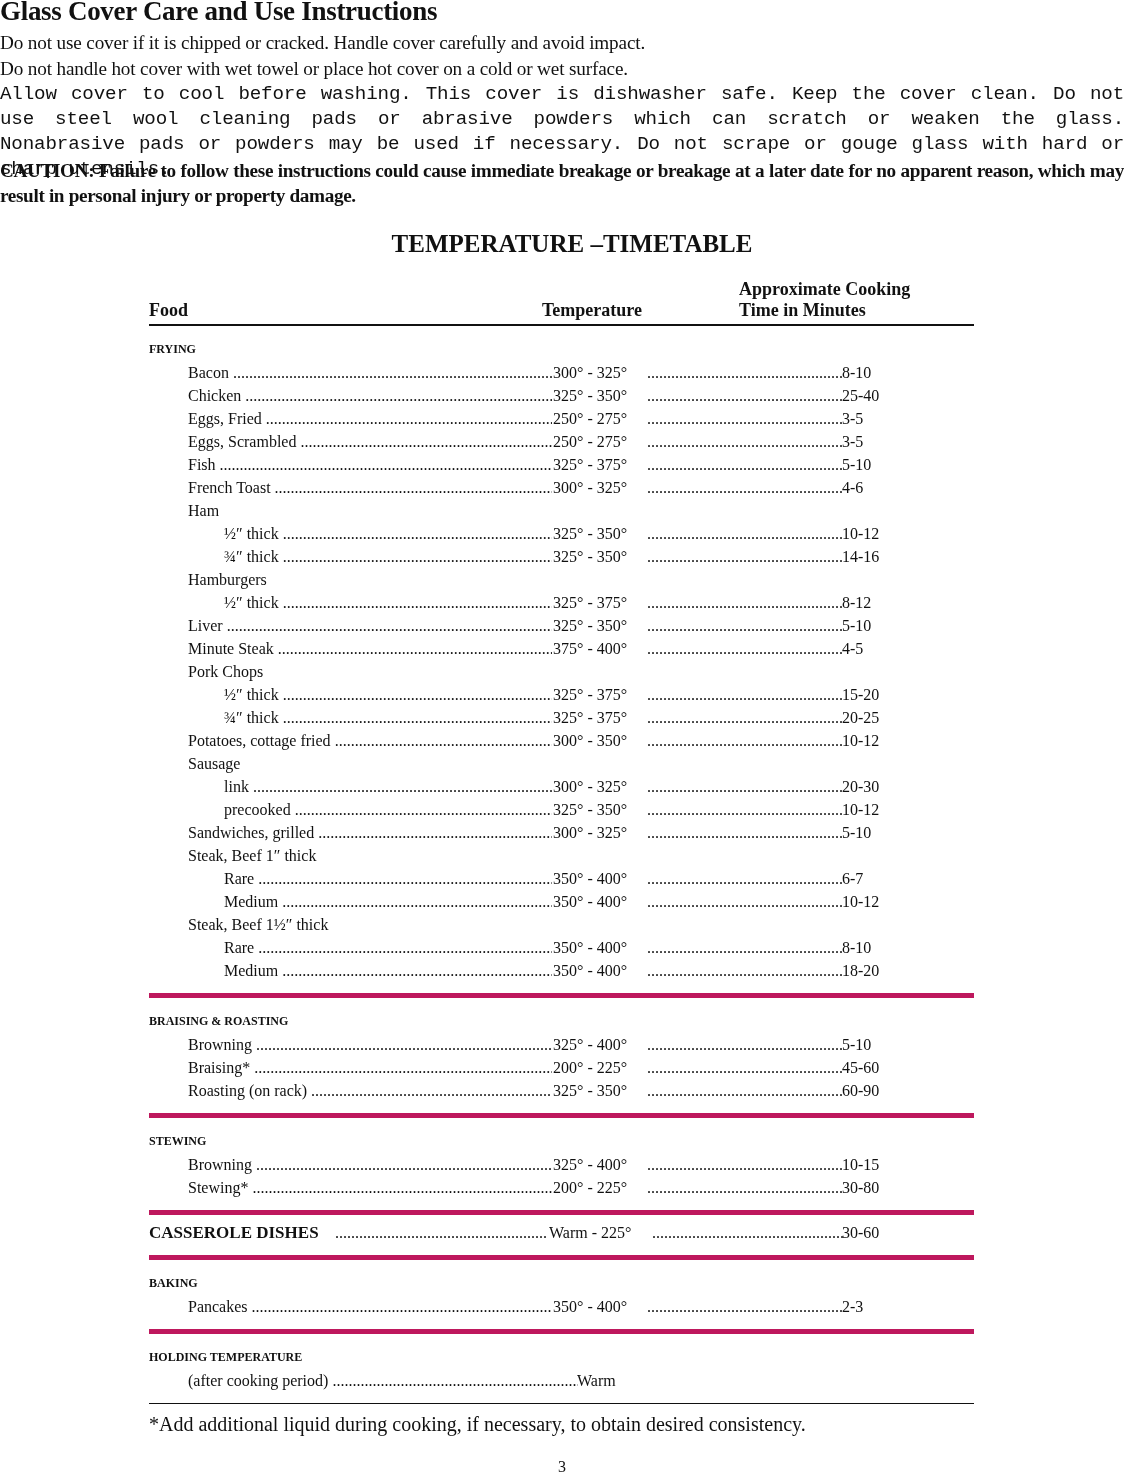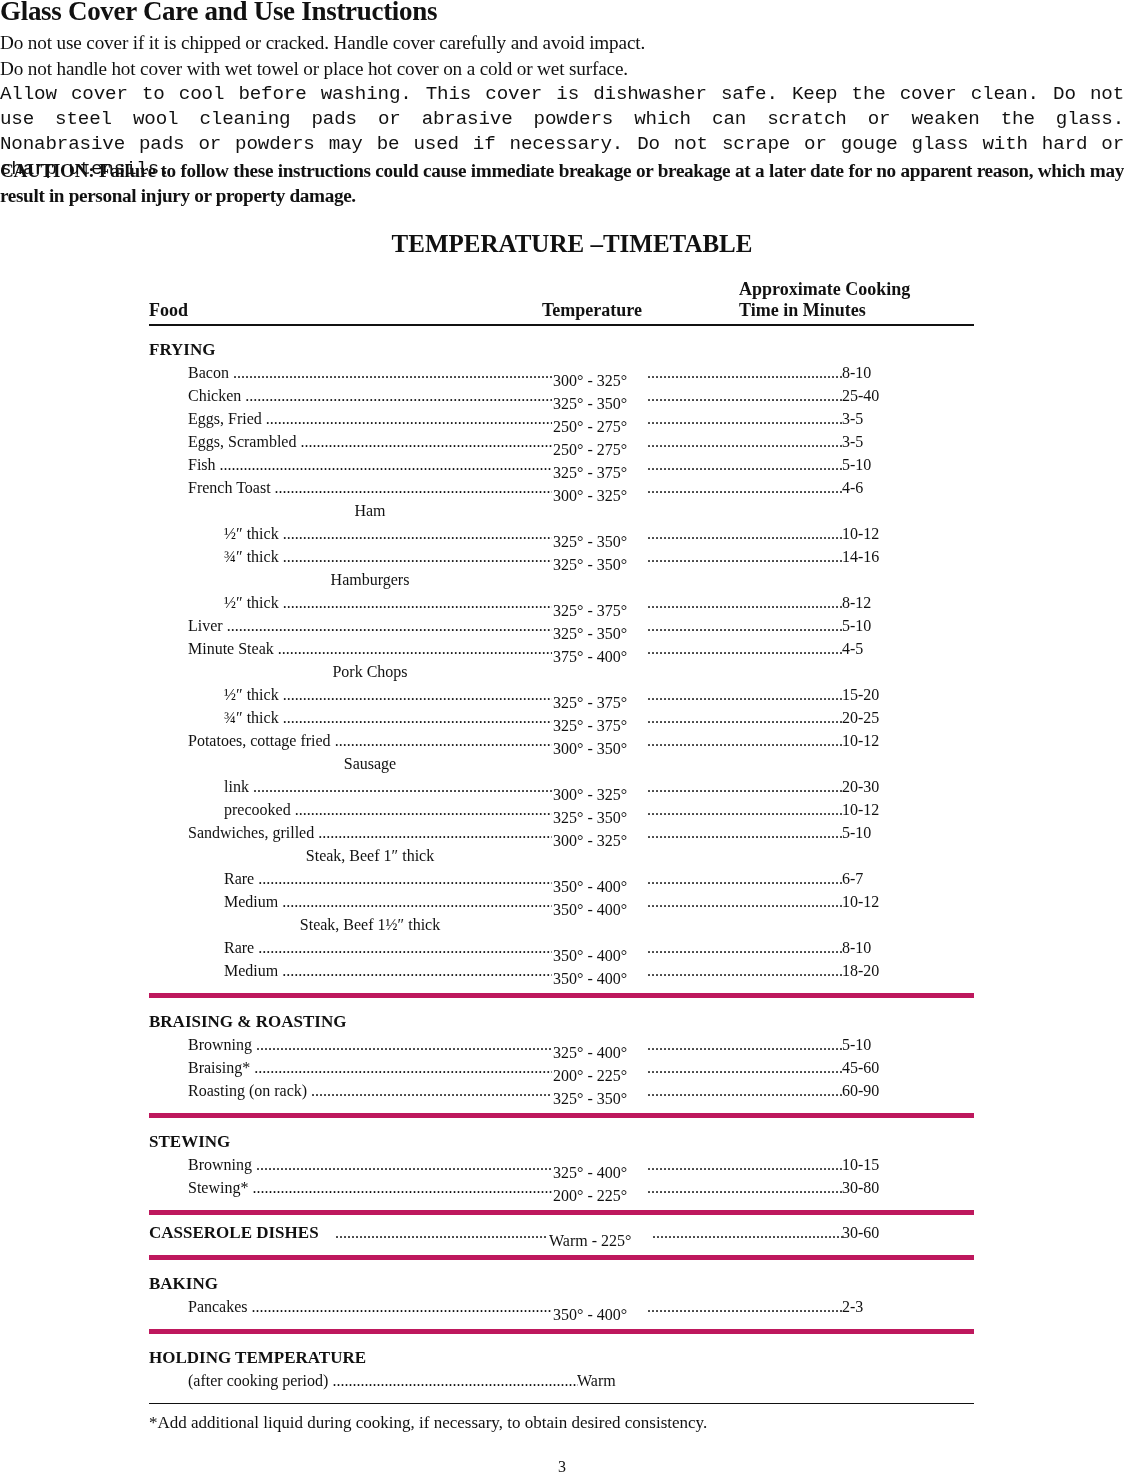--- a/index.html
+++ b/index.html
@@ -28,47 +28,47 @@
   .table-wrap { position: absolute; left: 149px; top: 278px; width: 825px; }
   .hdr { position: relative; height: 46px; border-bottom: 2px solid #111; }
   .hdr span { position: absolute; font-weight: bold; font-size: 18px; line-height: 21px; }
   .h-food { left: 0; bottom: 3px; }
   .h-temp { left: 393px; bottom: 3px; }
   .h-time { left: 590px; width: 240px; bottom: 3px; }
 
   .section { position: relative; }
   .section + .section { border-top: 5px solid #be185d; }
   .cat {
-    font-weight: bold; font-size: 17px; line-height: 23px; height: 23px;
+    font-weight: bold; font-size: 12px; line-height: 23px; height: 23px;
     margin-top: 12px; white-space: nowrap;
   }
   .row { position: relative; height: 23px; line-height: 23px; font-size: 16px; white-space: nowrap; }
   .row .lead {
-    position: absolute; left: 39px; width: 364px; overflow: hidden; text-align: center;
+    position: absolute; left: 39px; width: 364px; overflow: hidden;
   }
   .row.sub .lead { left: 75px; width: 328px; }
-  .row .temp { position: absolute; left: 404px; margin-top: 8px; }
+  .row .temp { position: absolute; left: 404px; }
   .row .dots2 { position: absolute; left: 498px; width: 196px; overflow: hidden; }
   .row .time { position: absolute; left: 693px; }
   .lead::after, .dots2::after {
     content: " ..................................................................................................................................................................";
   }
   .row.plain .lead::after { content: ""; }
   .row.cat-inline { font-weight: normal; }
   .cat-inline .catname { position: absolute; left: 0; font-weight: bold; font-size: 17px; }
   .cat-inline .lead2 { position: absolute; left: 186px; width: 212px; overflow: hidden; }
   .cat-inline .lead2::after { content: " ......................................................................................................"; }
   .cat-inline .temp { left: 400px; }
   .cat-inline .dots2 { left: 503px; width: 191px; }
   .hold .lead { width: 390px; }
   .hold .warm { position: absolute; left: 428px; }
   .sec-pad { height: 11px; }
 
   .footnote {
-    position: absolute; left: 149px; top: 1413px; font-size: 17px; margin: 0;
+    position: absolute; left: 149px; top: 1413px; font-size: 20px; margin: 0;
   }
   .page-num {
     position: absolute; left: 0; width: 1124px; top: 1458px; text-align: center; font-size: 16px; margin: 0;
   }
   .end-rule { border-top: 1px solid #111; }
 </style>
 </head>
 <body>
 
 <h1 class="care-title">Glass Cover Care and Use Instructions</h1>

